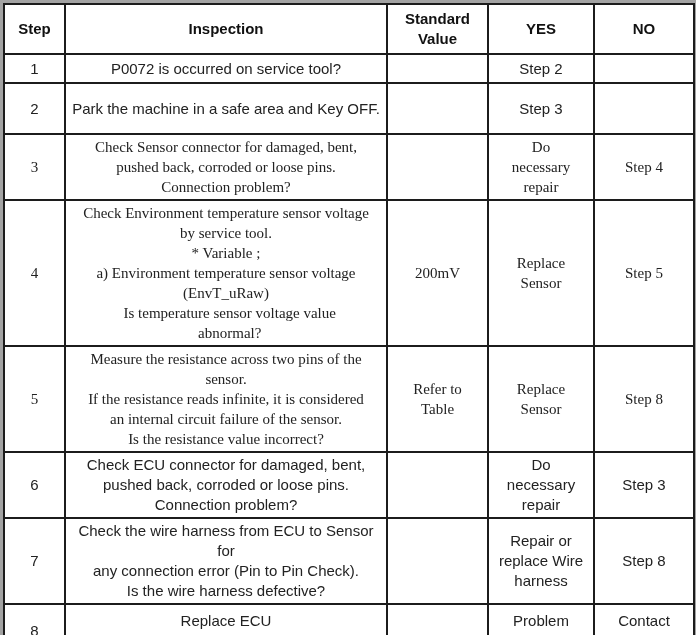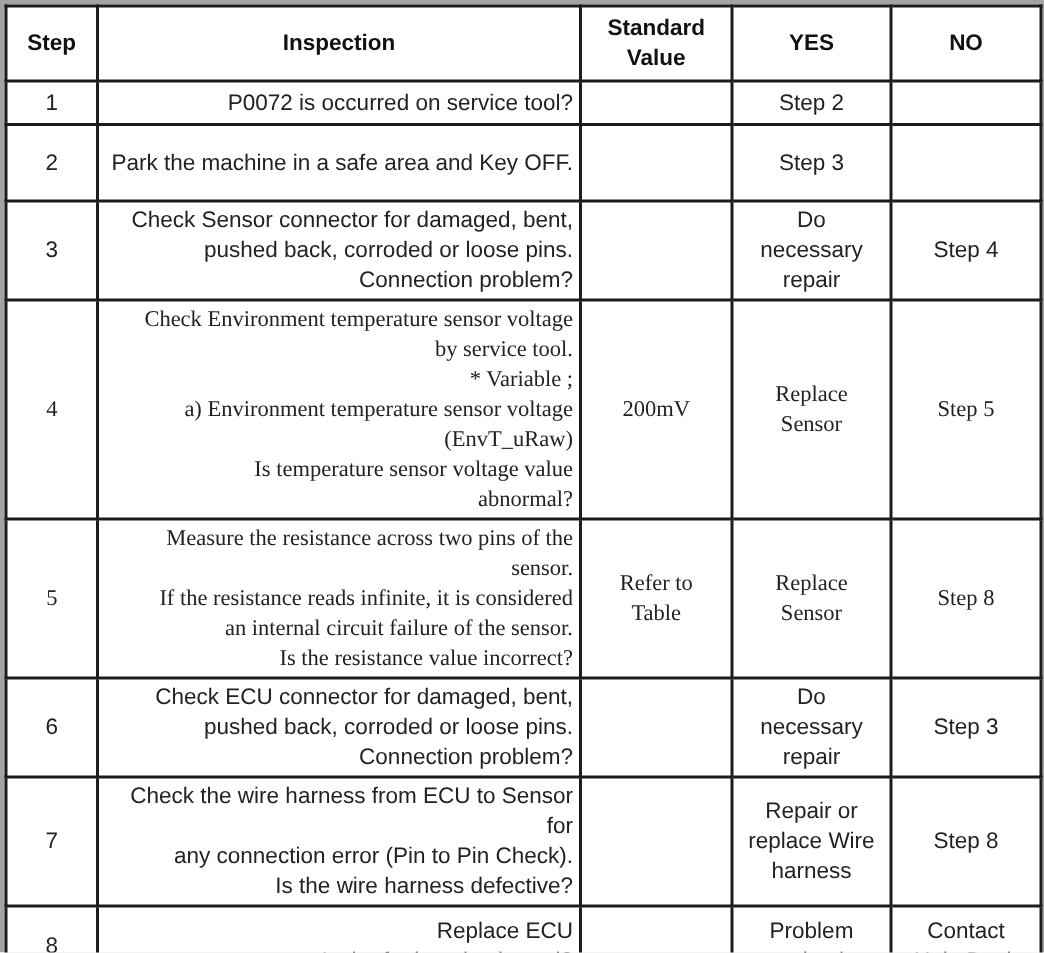--- a/index.html
+++ b/index.html
@@ -46,28 +46,28 @@
     text-align: center;
     color: #111111;
   }
   td.cell-step,
   td.cell-standard,
   td.cell-yes,
   td.cell-no {
     text-align: center;
   }
   td.cell-inspection {
-    text-align: right;
+    text-align: center;
     padding-left: 8px;
     padding-right: 4px;
   }
   tr.hdr  td, tr.hdr  th { height: 50px; }
   tr.r1 td { height: 29px; }
   tr.r2 td { height: 51px; }
-  tr.r3 td { height: 60px; }
+  tr.r3 td { height: 60px; font-family: Liberation Serif, serif; }
   tr.r4 td { height: 143px; font-family: Liberation Serif, serif; }
   tr.r5 td { height: 101px; font-family: Liberation Serif, serif; }
   tr.r6 td { height: 61px; }
   tr.r7 td { height: 60px; }
   tr.r8 td { height: 53px; }
 </style>
 </head>
 <body>
 
 <div class="page">

